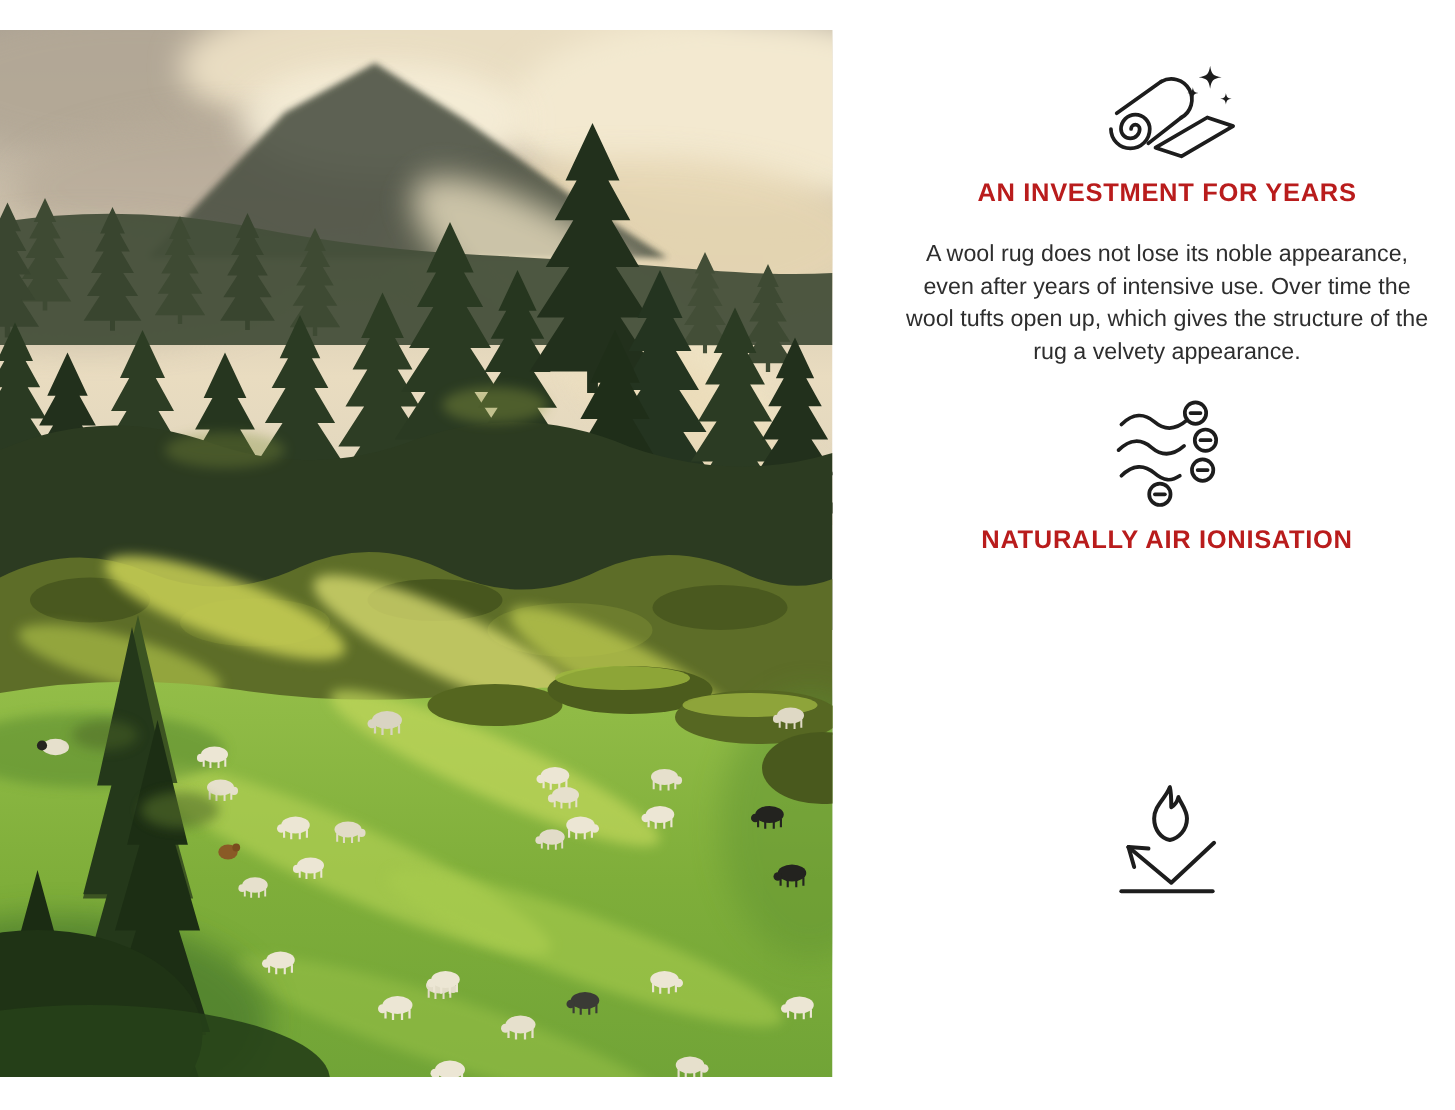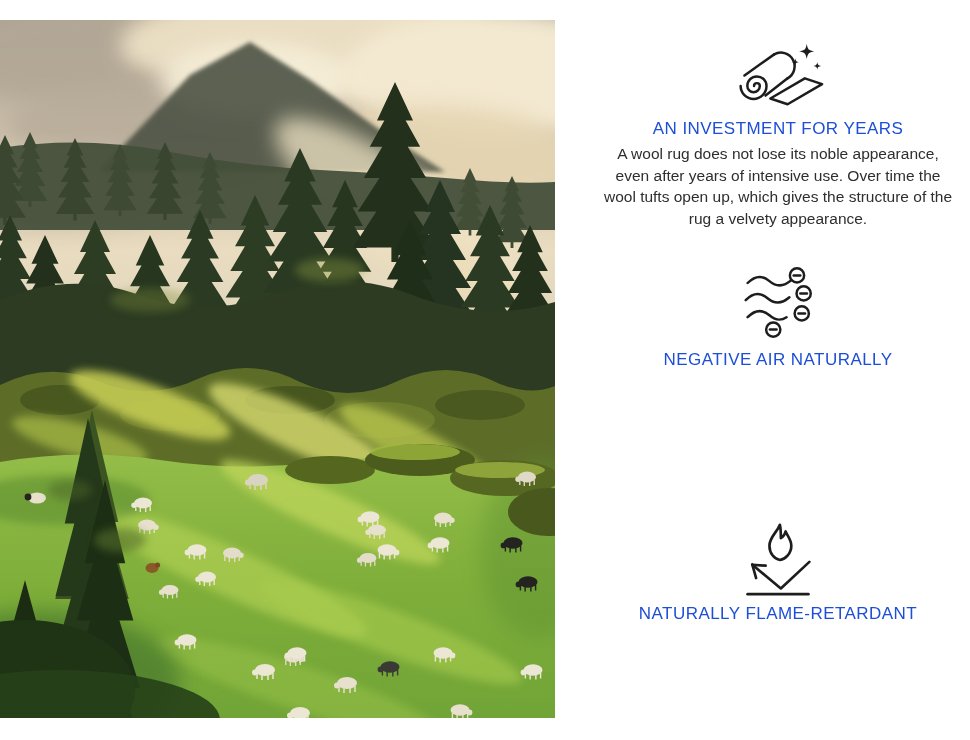--- a/index.html
+++ b/index.html
@@ -11,26 +11,26 @@
   .photo{position:absolute;left:0;top:20px;width:555px;height:698px;}
   .photo svg{display:block;}
   .col-section{position:absolute;left:592px;width:372px;text-align:center;}
   .sec-1{top:40px;}
   .sec-2{top:264px;}
   .sec-3{top:520px;}
   .icon{display:block;margin:0 auto;}
   .icon svg{display:block;margin:0 auto;}
   h3.sec-title{
     margin:10px 0 0 0;
-    font-size:17px;line-height:20px;font-weight:400;
-    letter-spacing:.45px;color:#1d4ed8;
+    font-size:17px;line-height:20px;font-weight:700;
+    letter-spacing:.45px;color:#b91c1c;
   }
   .sec-3 h3.sec-title{margin-top:6px;}
   p.sec-body{
-    margin:4px auto 0 auto;width:358px;
+    margin:20px auto 0 auto;width:358px;
     font-size:15.5px;line-height:21.5px;color:#2e2e2e;
   }
 </style>
 </head>
 <body>
 
 <div class="photo">
   <svg width="555" height="698" viewBox="0 0 555 698">
     <defs>
       <filter id="b9" x="-80%" y="-80%" width="260%" height="260%">
@@ -210,29 +210,28 @@
           <path d="M58.5,12 L65.5,12"></path>
         <circle cx="69" cy="31" r="7.5"></circle>
           <path d="M65.5,31 L72.5,31"></path>
         <circle cx="67" cy="52" r="7.5"></circle>
           <path d="M63.5,52 L70.5,52"></path>
         <circle cx="37" cy="69" r="7.5"></circle>
           <path d="M33.5,69 L40.5,69"></path>
       </g>
     </svg>
   </span>
-  <h3 class="sec-title">NEGATIVE AIR NATURALLY</h3>
+  <h3 class="sec-title">NATURALLY AIR IONISATION</h3>
 </section>
 
 <section class="col-section sec-3">
   <span class="icon">
     <svg width="84" height="78" viewBox="0 0 88 82">
       <g stroke="#1d1d1d" stroke-width="2.8" fill="none" stroke-linecap="round" stroke-linejoin="round">
         <path d="M46,5 C43,13 35,18 35,27 C35,35 40,41 46,42 C52,41 58,35 58,27 C58,21 54,17 52,12 C51,16 49,18 47,19 C47,14 47,9 46,5 Z"></path>
         <path d="M77,44 L47,72 L17,47"></path>
         <path d="M17,47 L31,48"></path>
         <path d="M17,47 L21,61"></path>
         <path d="M12,78 L76,78"></path>
       </g>
     </svg>
   </span>
-  <h3 class="sec-title">NATURALLY FLAME-RETARDANT</h3>
 </section>
 
 </body></html>

